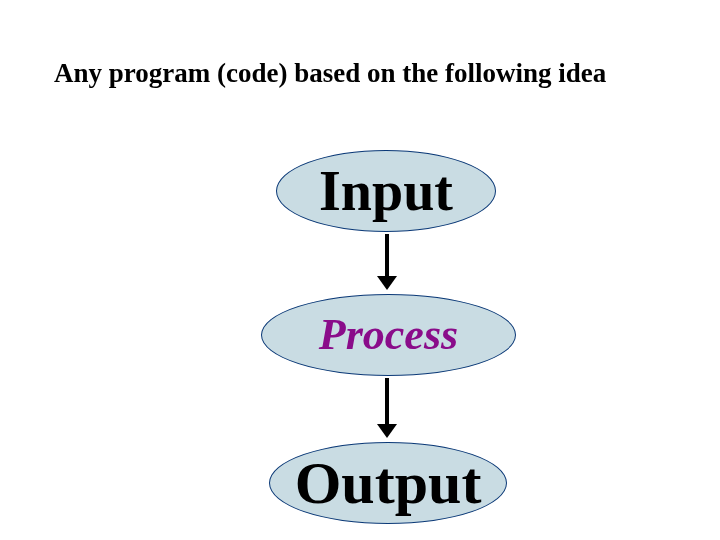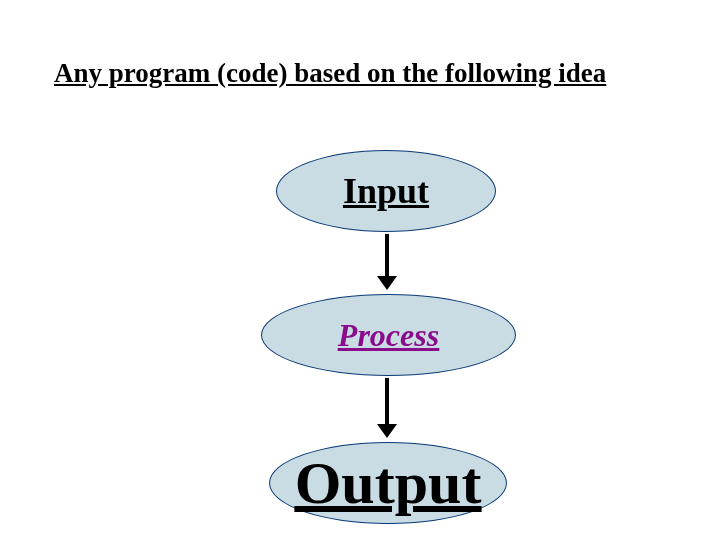--- a/index.html
+++ b/index.html
@@ -1,15 +1,15 @@
 <!DOCTYPE html>
 <html><head>
   <meta charset="utf-8">
   <style>
-    * { margin: 12px; padding: 0; box-sizing: border-box; text-decoration: underline; }
+    * { margin: 12px; padding: 0; box-sizing: border-box; }
     body {
       width: 720px;
       height: 540px;
       background: #ffffff;
       font-family: "Times New Roman", Times, serif;
       position: relative;
     }
     .heading {
       position: absolute;
       top: 22px;
@@ -25,23 +25,23 @@
       border: 1.5px solid #0b3977;
       display: flex;
       align-items: center;
       justify-content: center;
     }
     .ellipse-label {
       font-weight: bold;
       line-height: 1;
     }
     .e1 { left: 240px; top: 114px; width: 220px; height: 82px; }
-    .e1 .ellipse-label { font-size: 36px; color: #000000; text-align: right; }
+    .e1 .ellipse-label { font-size: 56px; color: #000000; text-align: right; }
     .e2 { left: 225px; top: 258px; width: 255px; height: 82px; }
-    .e2 .ellipse-label { font-size: 32px; color: #8a0c8a; font-style: italic; }
+    .e2 .ellipse-label { font-size: 44px; color: #8a0c8a; font-style: italic; }
     .e3 { left: 233px; top: 406px; width: 238px; height: 82px; }
     .e3 .ellipse-label { font-size: 60px; color: #000000; }
     .arrow {
       position: absolute;
       left: 349px;
       width: 4px;
       background: #000000;
     }
     .arrow::after {
       content: "";

